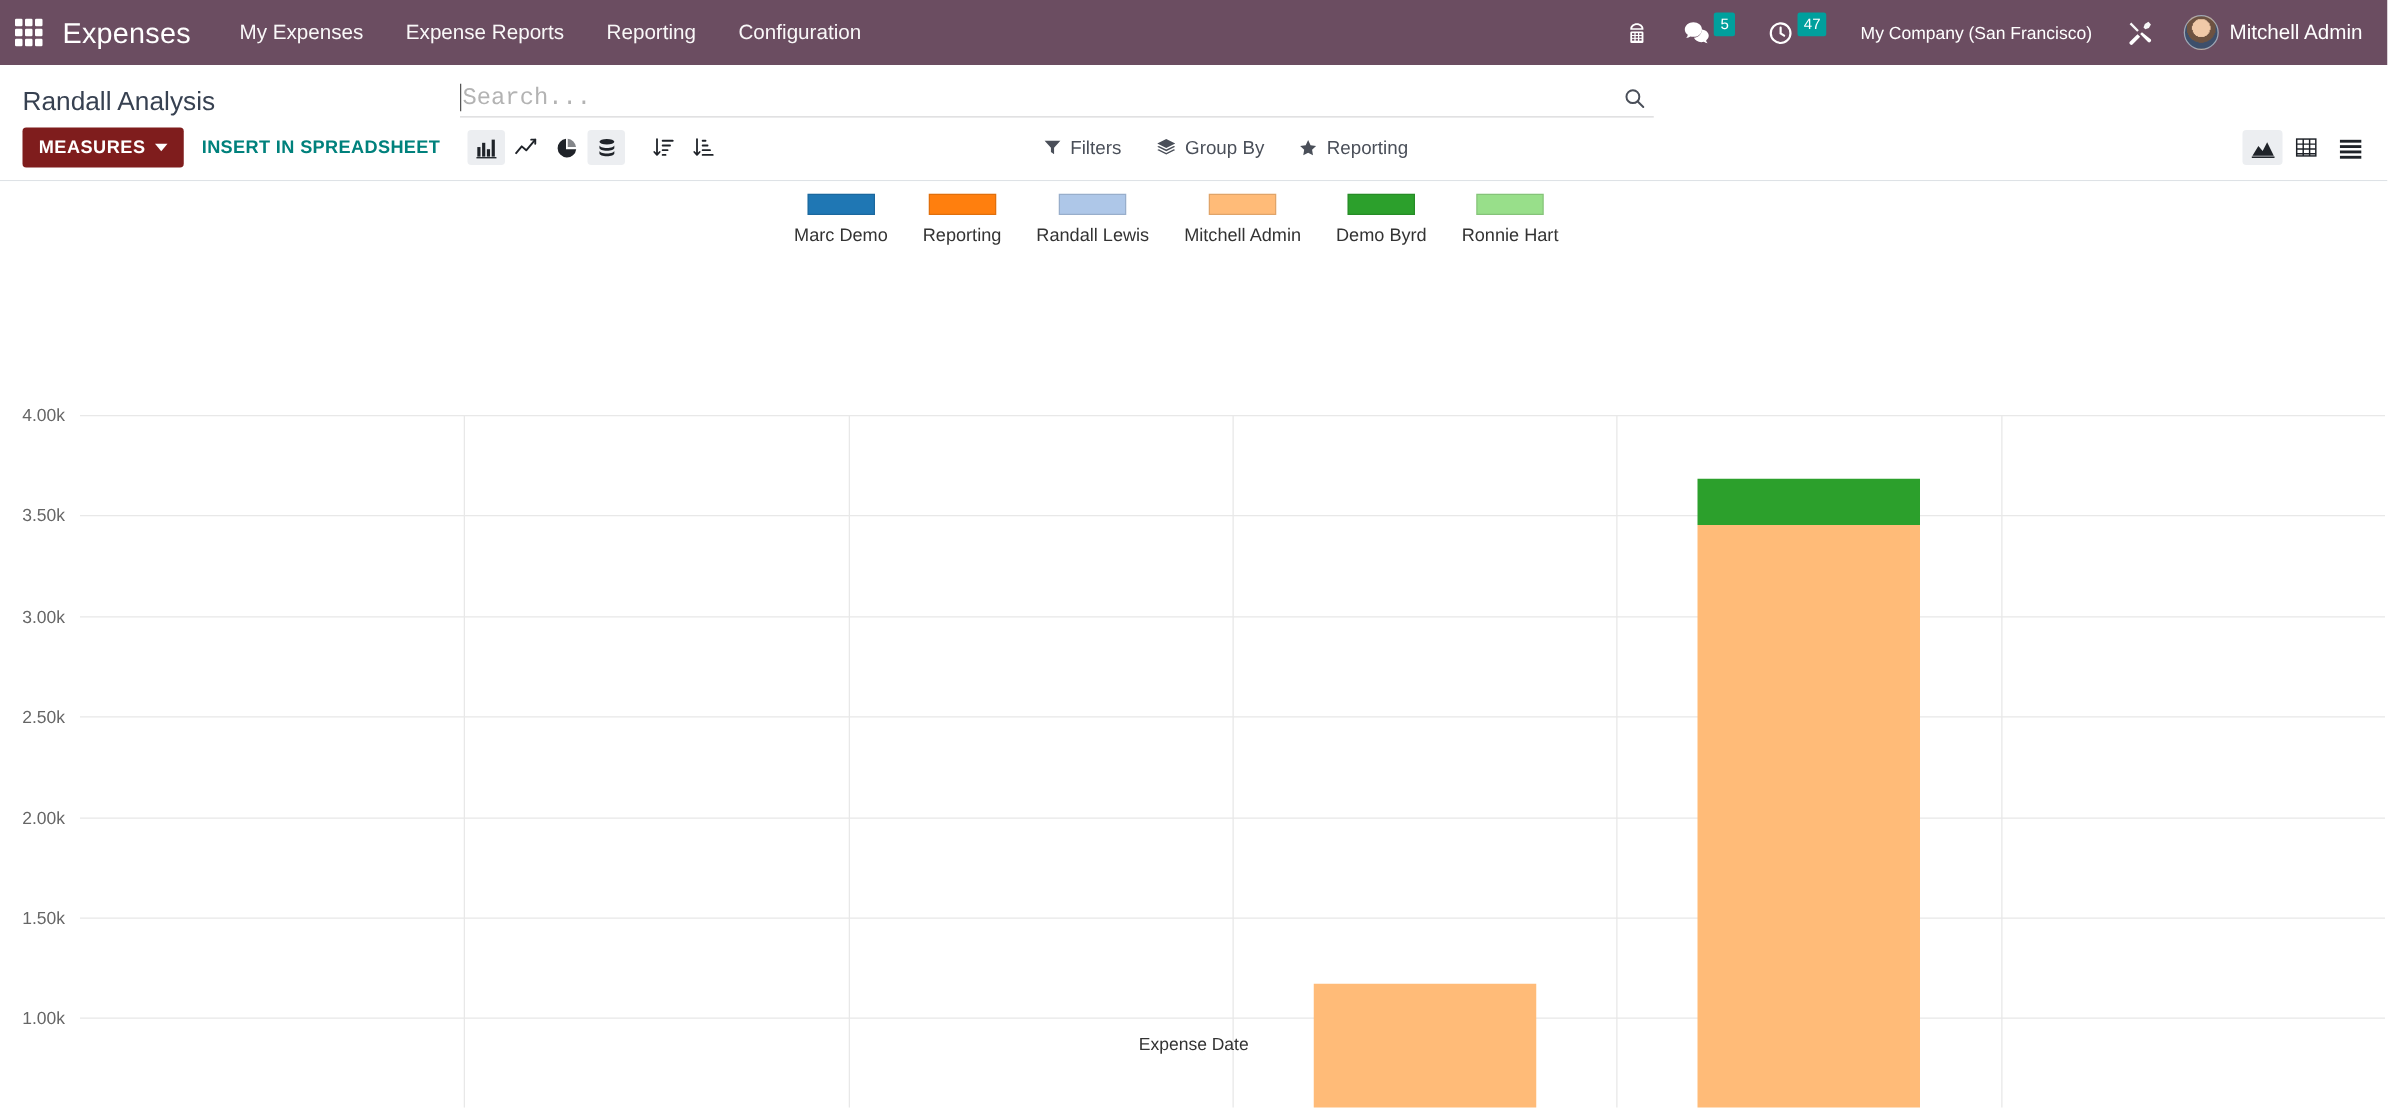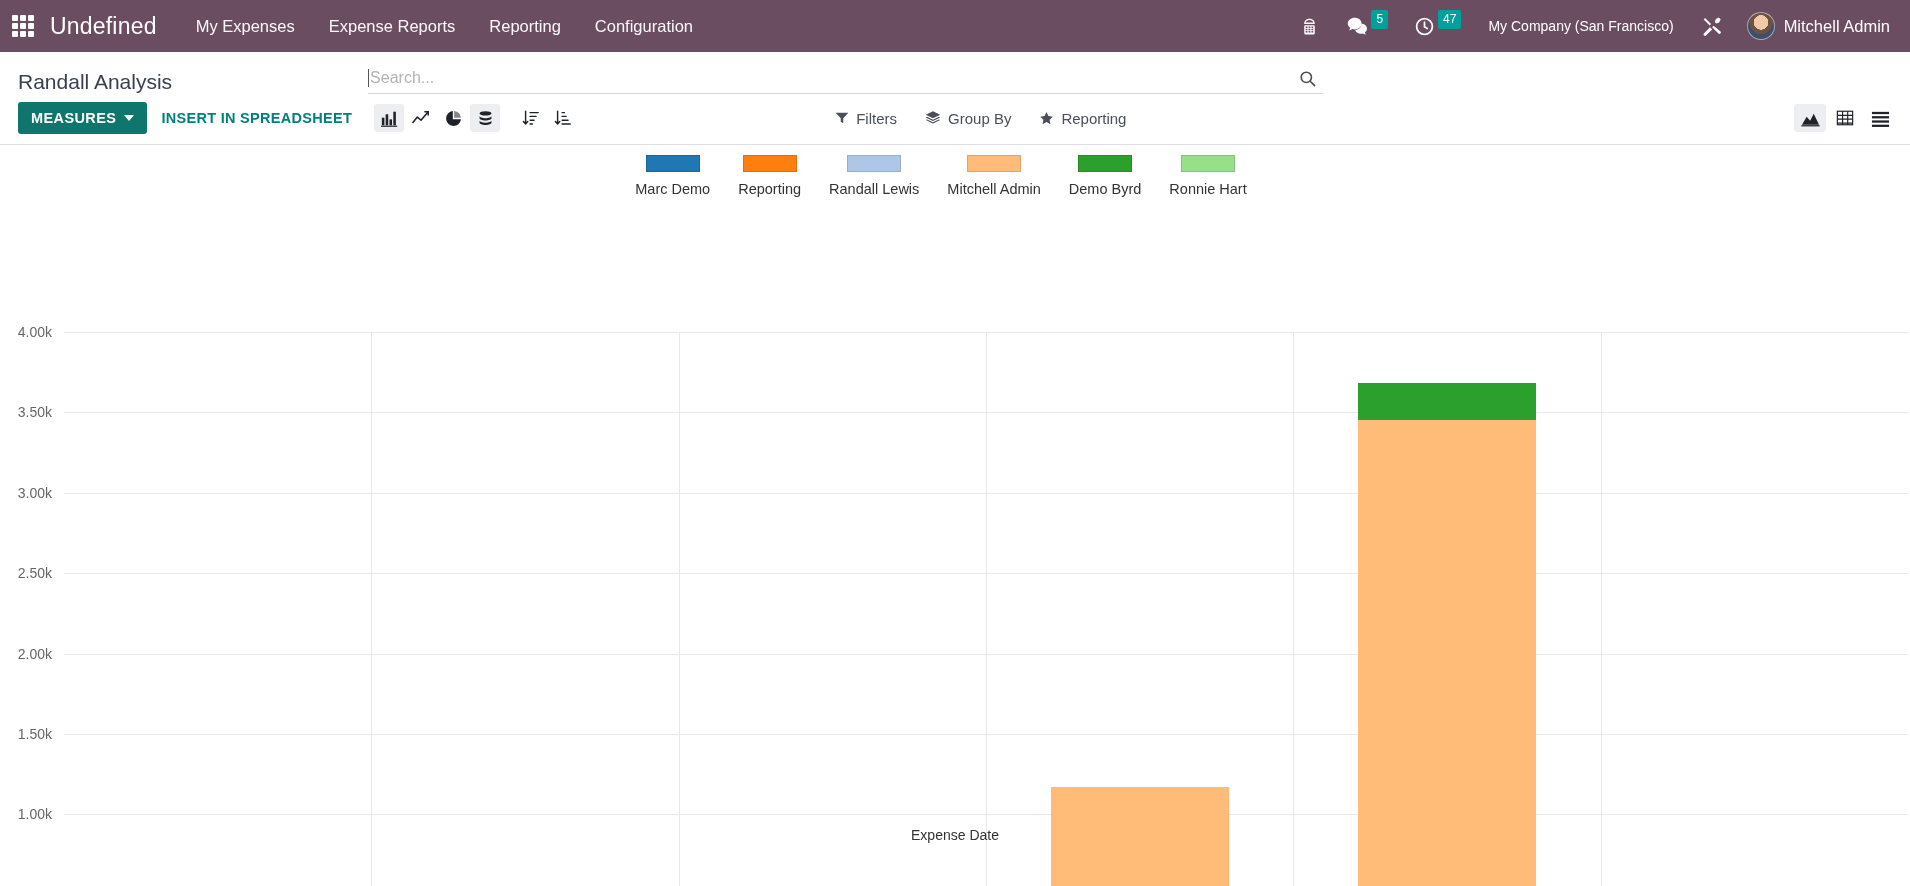--- a/index.html
+++ b/index.html
@@ -121,42 +121,42 @@
     display: flex;
     align-items: center;
     border-bottom: 1px solid #d7d7d9;
     height: 29px;
     padding-bottom: 2px;
   }
   .search-input {
     flex: 1;
     border: 0;
     outline: 0;
-    font-size: 16px;
-    font-family: Liberation Sans, sans-serif;
+    font-size: 19px;
+    font-family: Liberation Mono, monospace;
     color: #ef4444;
     background: transparent;
     padding: 0 2px 0 1px;
     border-left: 1px solid #555;
   }
   .search-input::placeholder { color: #b3b3b3; }
   .search-icon-wrap {
     display: flex; align-items: center;
     padding: 0 6px; cursor: pointer; color: #4a4f59;
   }
 
   .cp-row2 {
     display: flex;
     align-items: center;
     padding: 8px 14px 10px 18px;
     gap: 0;
     position: relative;
   }
   .btn-measures {
-    background: #0f766e;
+    background: #7f1d1d;
     color: #fff;
     font-size: 14.5px;
     font-weight: bold;
     letter-spacing: .4px;
     border: 0;
     border-radius: 3px;
     padding: 8px 13px;
     cursor: pointer;
     display: flex; align-items: center; gap: 8px;
     font-family: "Liberation Sans", sans-serif;
@@ -303,21 +303,21 @@
     <i></i>
       <i></i>
       <i></i>
       <i></i>
       <i></i>
       <i></i>
       <i></i>
       <i></i>
       <i></i>
   </div>
-  <div class="brand">Undefined</div>
+  <div class="brand">Expenses</div>
   <div class="nav-item">My Expenses</div>
   <div class="nav-item">Expense Reports</div>
   <div class="nav-item">Reporting</div>
   <div class="nav-item">Configuration</div>
 
   <div class="nav-right">
     <div class="nav-icon-btn">
       <svg width="21" height="21" viewBox="0 0 24 24" fill="#fff">
         <path d="M12 3C8.7 3 6 5.2 6 8v1h12V8c0-2.8-2.7-5-6-5zm0 1.6c2.2 0 4 1.2 4.3 2.9H7.7C8 5.8 9.8 4.6 12 4.6z"></path>
         <rect x="6" y="10.5" width="12" height="10.5" rx="1.2"></rect>

